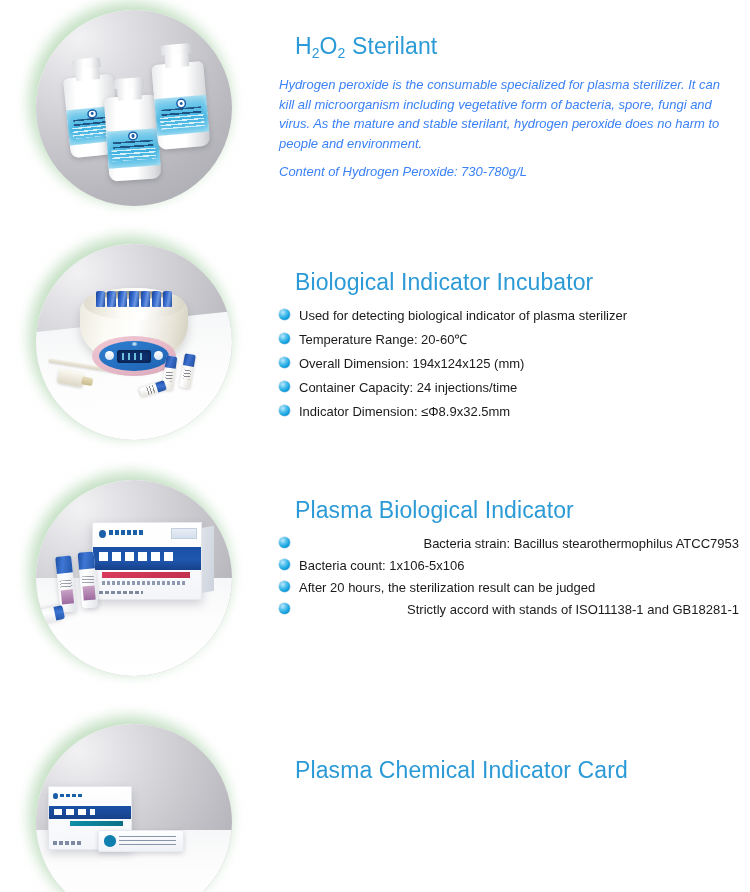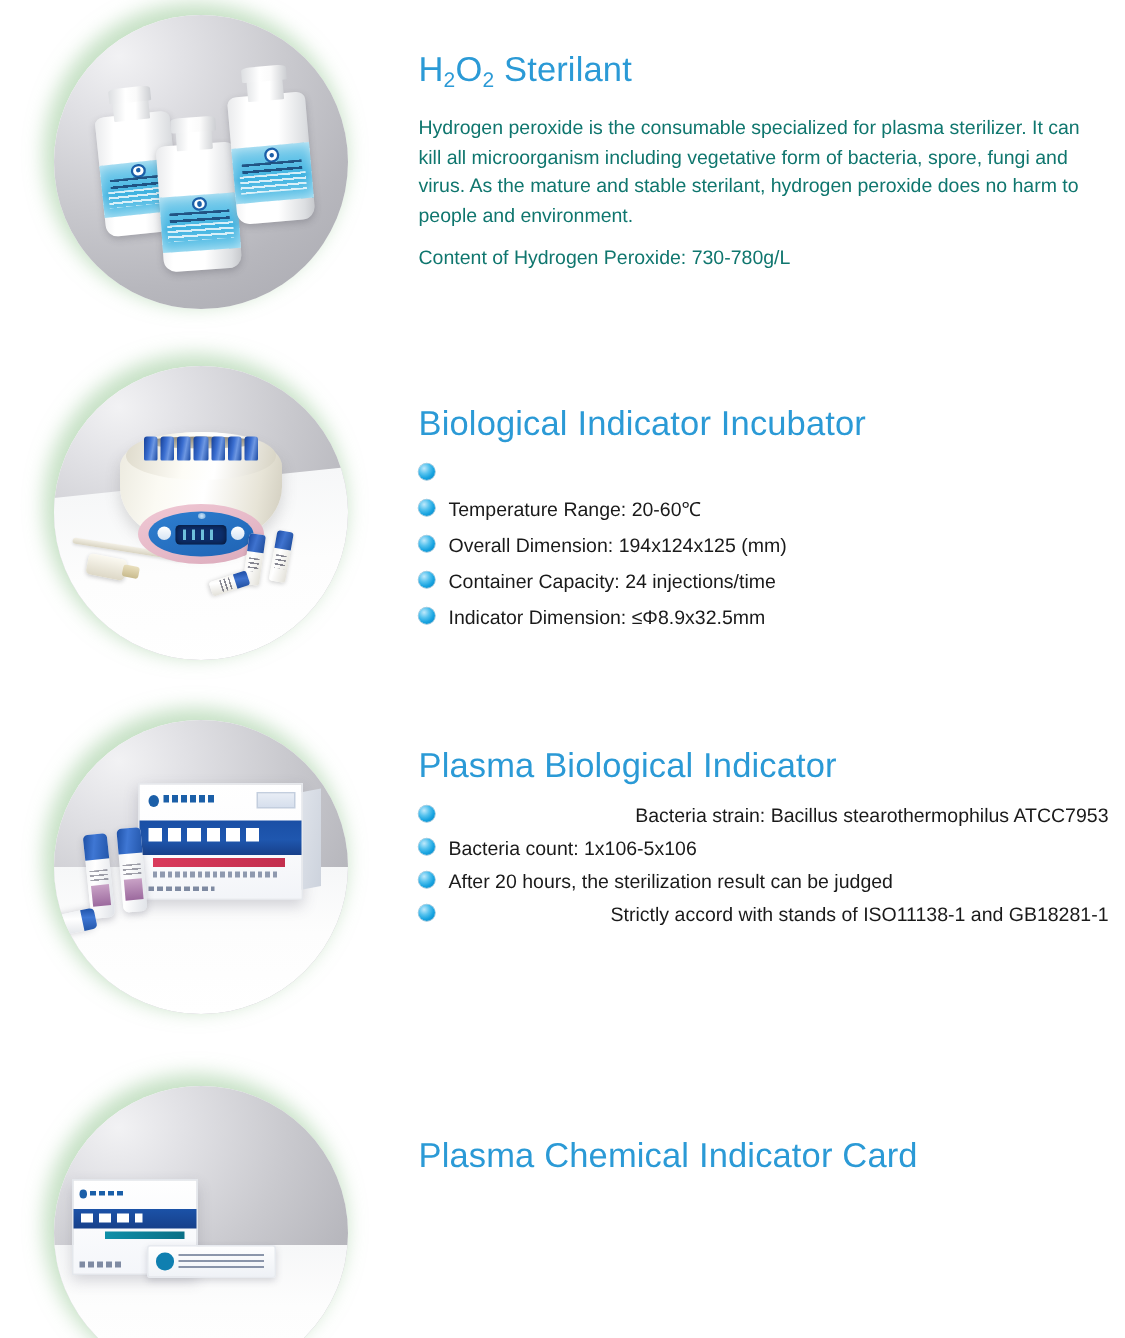--- a/index.html
+++ b/index.html
@@ -223,31 +223,32 @@
   .cc-strip .lines{position:absolute;left:24%;right:8%;top:26%;height:48%;
     background:repeating-linear-gradient(180deg,rgba(30,50,90,.5) 0 1.5px,transparent 1.5px 4px);}
 
   
   .title{
     color:#2b9ad6;
     font-size:23px;
     font-weight:400;
     letter-spacing:.1px;
     line-height:28px;
-    margin:0 0 12px 0;
+    margin:0 0 12px 16px;
     white-space:nowrap;
   }
   .title sub{font-size:14px;vertical-align:baseline;position:relative;top:4px;}
 
   .para{
-    color:#0f766e;
+    color:#3b82f6;
     font-size:13px;
     line-height:19.5px;
     margin:0 0 9px 0;
     max-width:452px;
+    font-style:italic;
   }
   .para:last-child{margin-bottom:0;}
 
   ul.bullets{list-style:none;margin:0;padding:0;}
   ul.bullets li{
     position:relative;
     padding-left:20px;
     color:#1a1a1a;
     font-size:13px;
     line-height:16px;
@@ -357,20 +358,21 @@
           <div class="amp" style="left:112px;top:132px;width:10px;height:26px;transform:rotate(72deg);"></div>
         </div>
       </div>
     </div>
 
     <div class="content" style="top:38px;">
       <h2 class="title">Biological Indicator Incubator</h2>
       <ul class="bullets" style="line-height:24px;">
         <li style="height:24px;">
           <span class="bullet-dot"></span>
+          <span>Used for detecting biological indicator of plasma sterilizer</span>
         </li>
         <li style="height:24px;">
           <span class="bullet-dot"></span>
           <span>Temperature Range: 20-60℃</span>
         </li>
         <li style="height:24px;">
           <span class="bullet-dot"></span>
           <span>Overall Dimension: 194x124x125 (mm)</span>
         </li>
         <li style="height:24px;">

